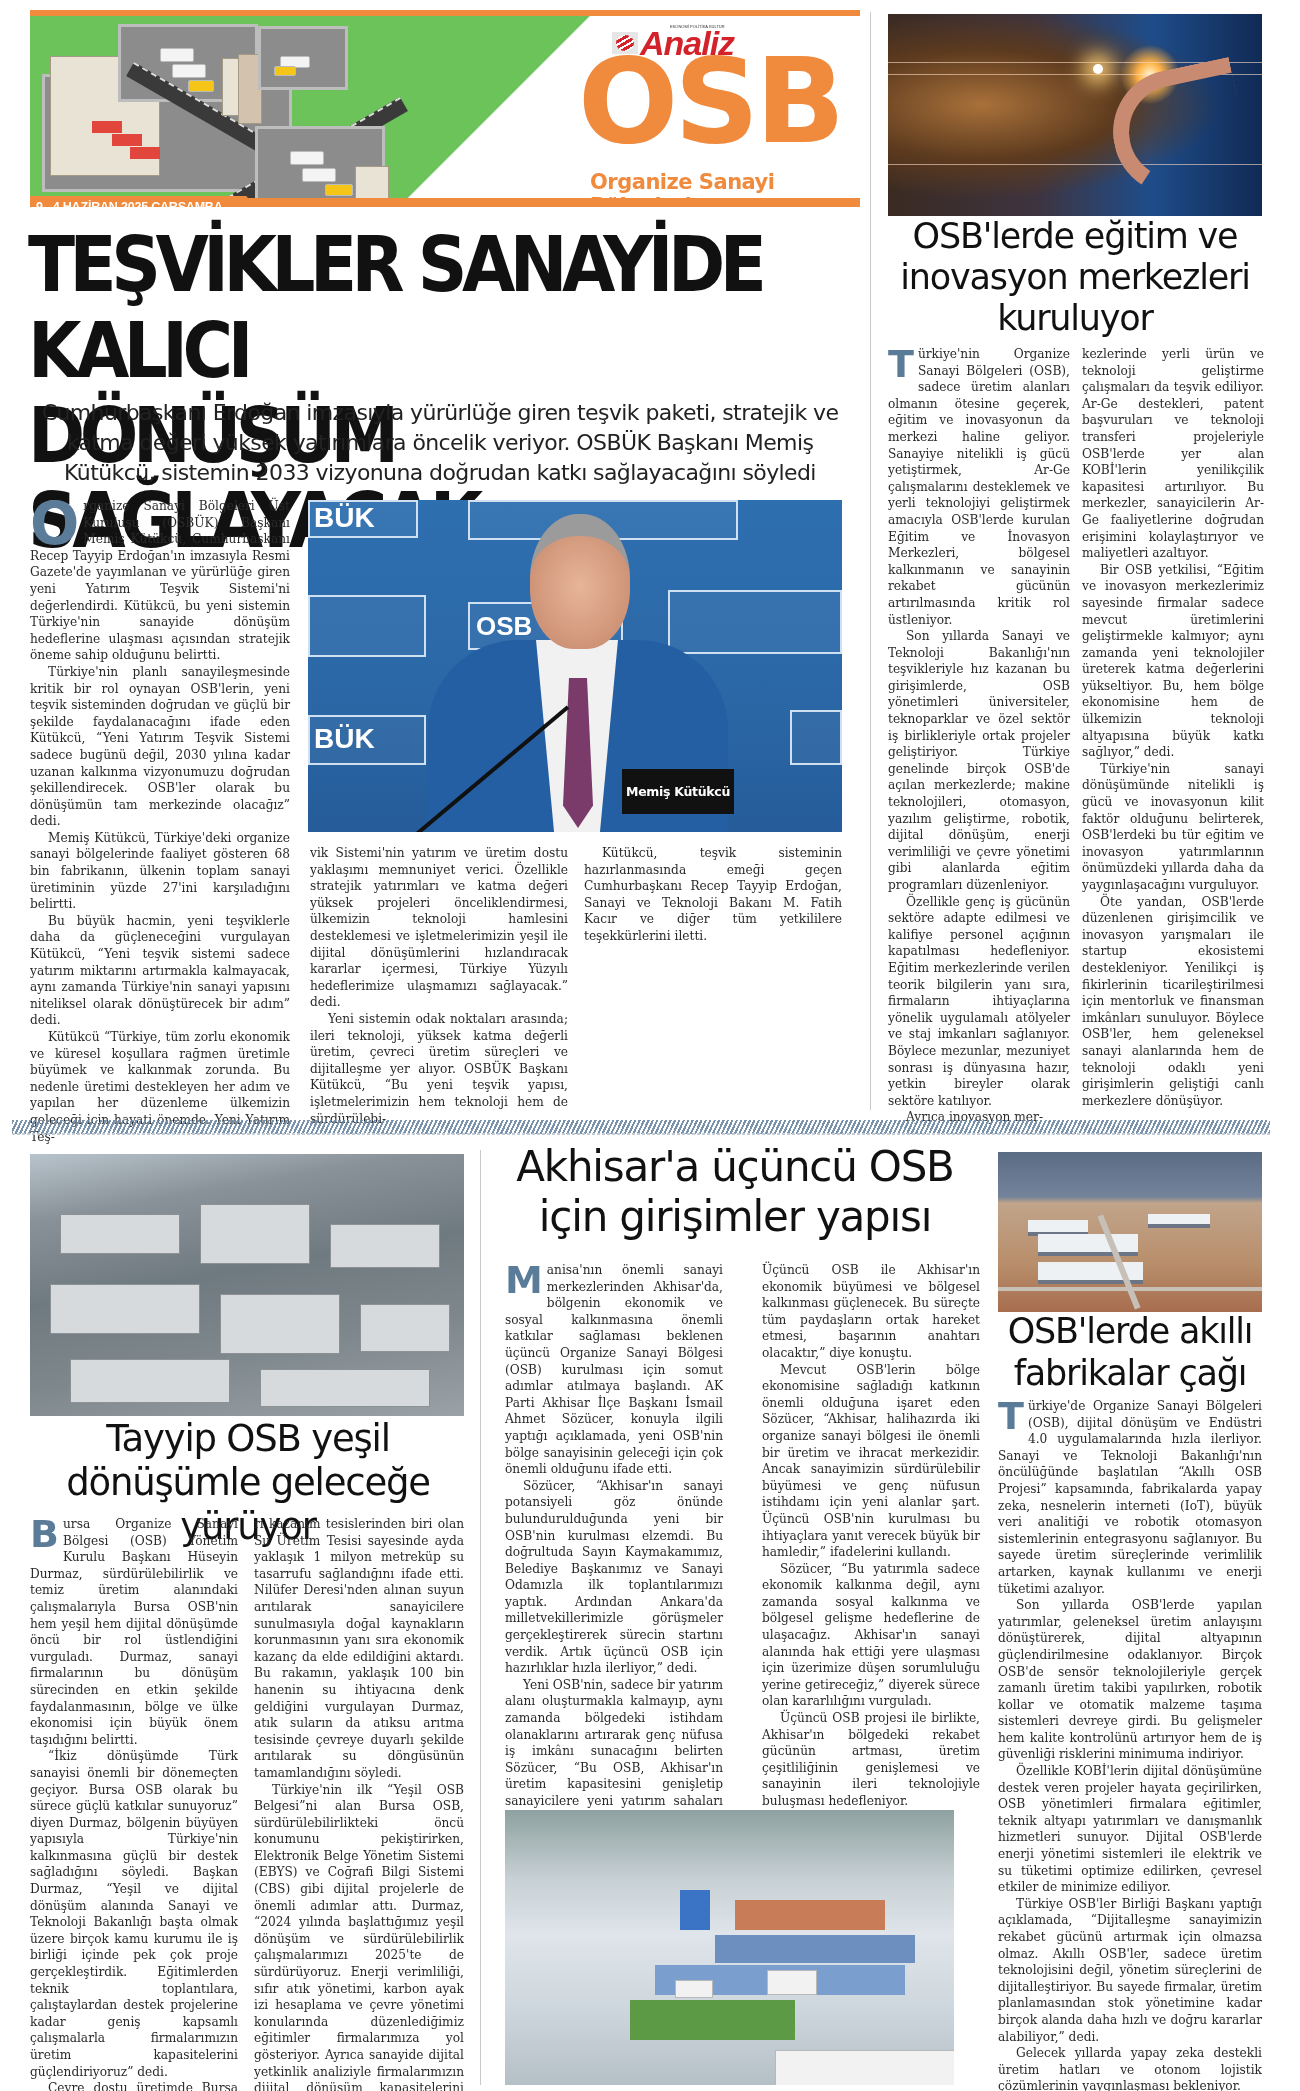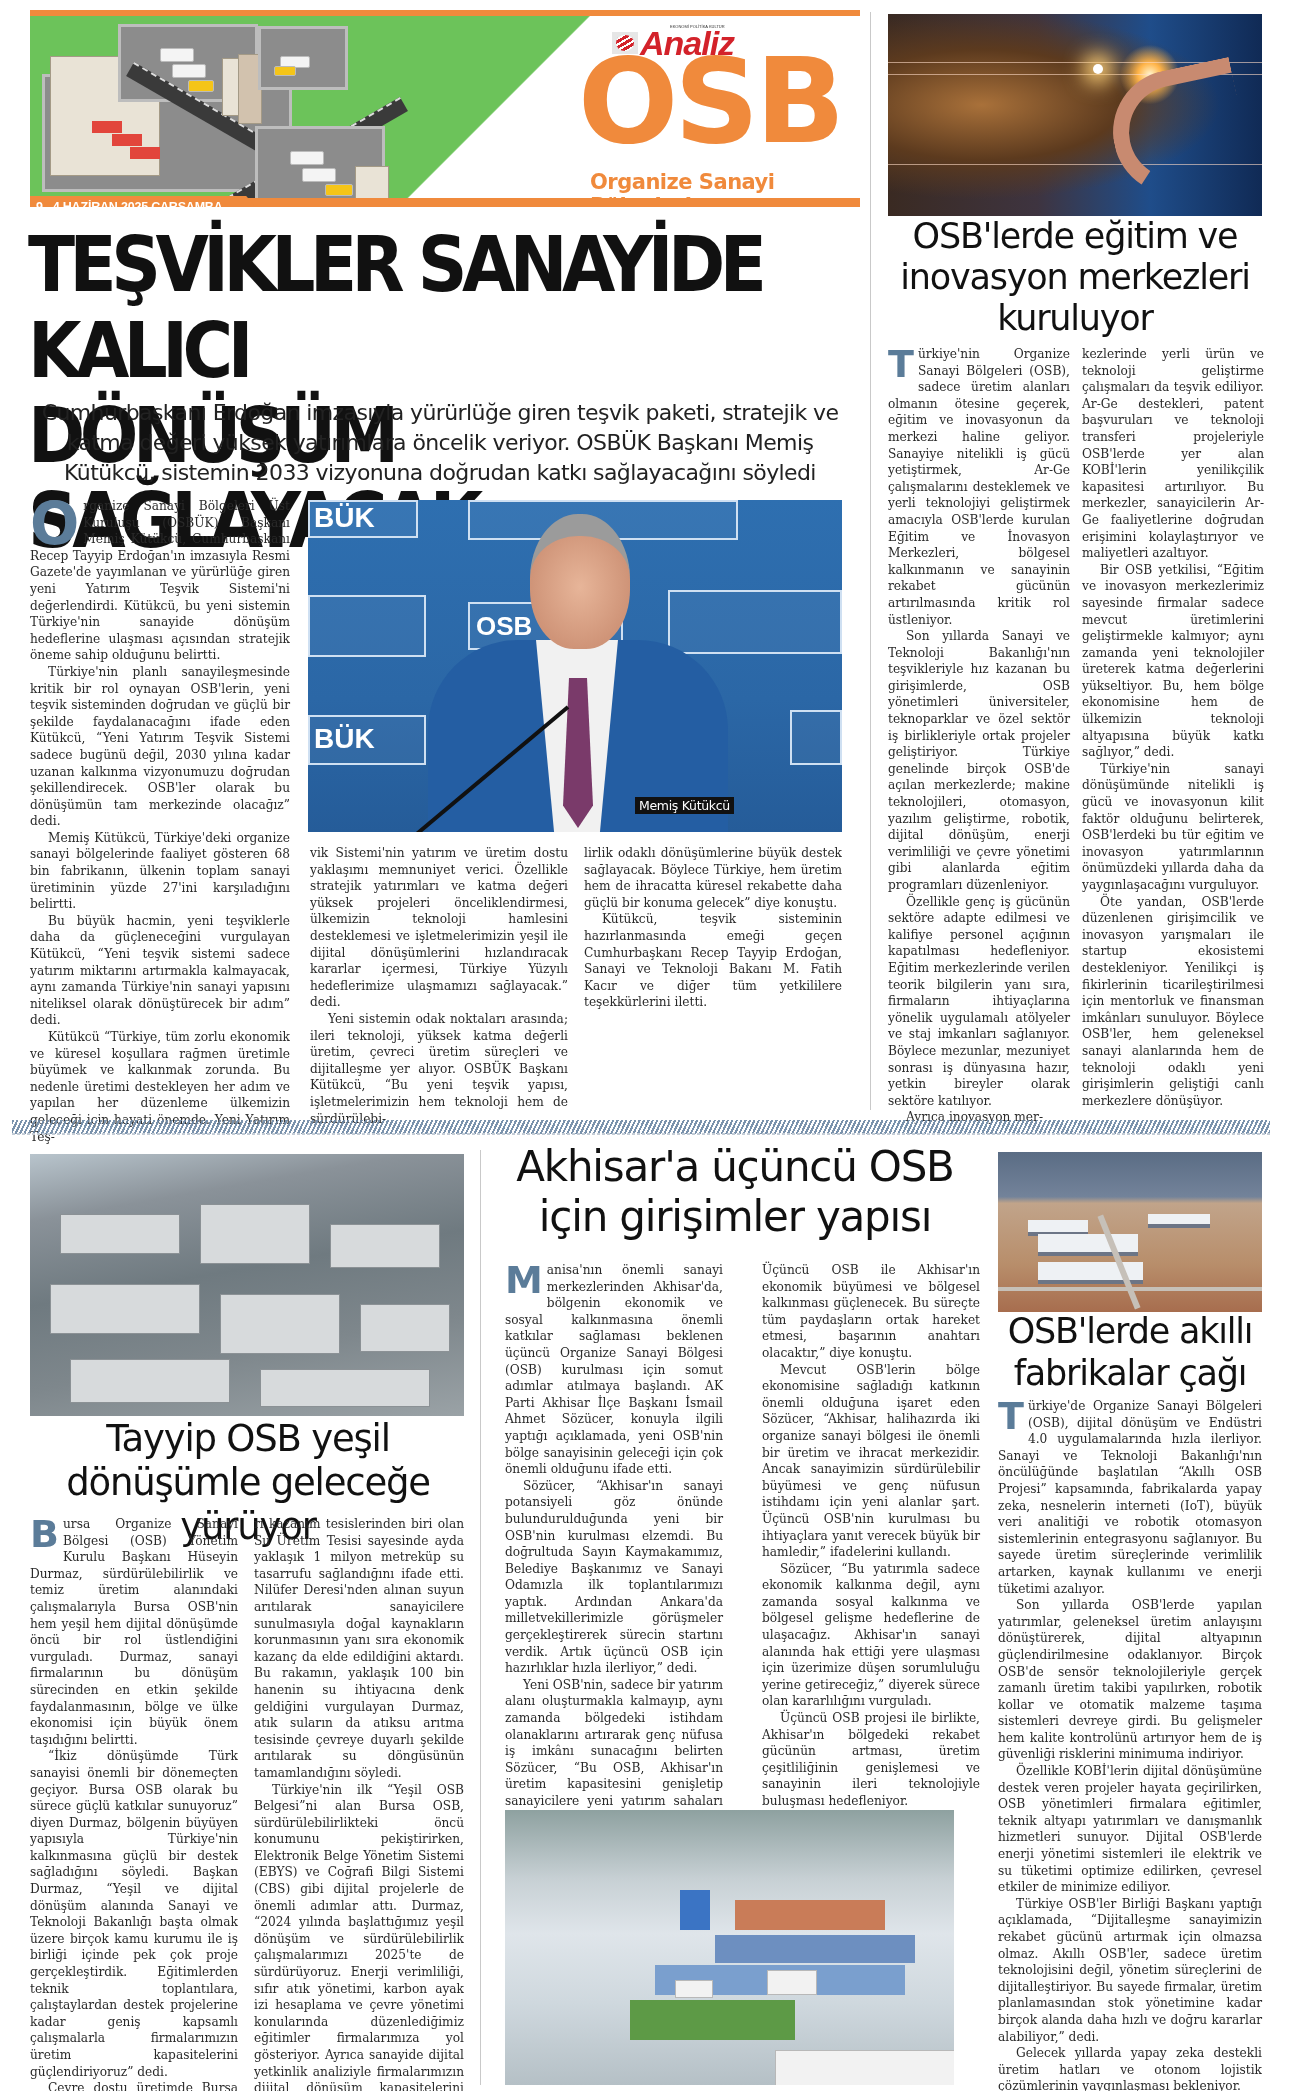--- a/index.html
+++ b/index.html
@@ -51,21 +51,21 @@
     background:radial-gradient(ellipse at 50% 45%,#e7b599 0,#cf9478 70%);border-top:22px solid #9b9b9b}
   .man-body{position:absolute;left:120px;top:140px;width:300px;height:200px;background:#245ea3;
     border-radius:90px 90px 0 0}
   .man-shirt{position:absolute;left:228px;top:140px;width:82px;height:192px;background:#f1f1f1;
     clip-path:polygon(0 0,100% 0,78% 100%,22% 100%)}
   .man-tie{position:absolute;left:255px;top:178px;width:30px;height:150px;background:#7a3a6a;
     clip-path:polygon(20% 0,80% 0,100% 85%,50% 100%,0 85%)}
   .mic{position:absolute;left:40px;top:205px;width:220px;height:4px;background:#111;transform:rotate(-40deg);
     transform-origin:right center}
   .caption{position:absolute;right:108px;bottom:18px;background:#111;color:#fff;font-family:"DejaVu Sans",sans-serif;
-    font-weight:normal;font-size:12.5px;padding:1px 4px;letter-spacing:-0.3px}
+    font-weight:bold;font-size:12.5px;padding:15px 4px;letter-spacing:-0.3px}
   .ph-bursa{left:30px;top:1154px;width:434px;height:262px;
     background:linear-gradient(170deg,#b8c4cc 0%,#8a9299 20%,#6f7a80 45%,#7e878c 70%,#9aa2a6 100%)}
   .ph-bursa .blk{position:absolute;background:#d7dadc;border:1px solid #8b9195}
   .ph-akh-top{left:998px;top:1152px;width:264px;height:160px;
     background:linear-gradient(180deg,#5a6c84 0%,#73839a 28%,#c1a48a 32%,#b88e6b 70%,#a76d4e 100%)}
   .ph-akh-top .wh{position:absolute;background:#eef1f4;border-bottom:4px solid #6c7586}
   .ph-akh-top .rd{position:absolute;background:#c6c0b8}
   .ph-akh-big{left:505px;top:1810px;width:449px;height:275px;
     background:linear-gradient(180deg,#8ea1a0 0%,#c7d0d4 25%,#dfe5ea 45%,#cfd8de 70%,#b5c0c6 100%)}
   .ph-akh-big .wh{position:absolute;background:#3b74c4}
@@ -163,21 +163,20 @@
   <div class="man-head"></div>
   <div class="mic"></div>
   <div class="caption">Memiş Kütükcü</div>
 </div>
 
 <div class="col" style="left:310px;top:845px;width:258px">
   <p class="first">vik Sistemi'nin yatırım ve üretim dostu yaklaşımı memnuniyet verici. Özellikle stratejik yatırımları ve katma değeri yüksek projeleri önceliklendirmesi, ülkemizin teknoloji hamlesini desteklemesi ve işletmelerimizin yeşil ile dijital dönüşümlerini hızlandıracak kararlar içermesi, Türkiye Yüzyılı hedeflerimize ulaşmamızı sağlayacak.” dedi.</p>
   <p>Yeni sistemin odak noktaları arasında; ileri teknoloji, yüksek katma değerli üretim, çevreci üretim süreçleri ve dijitalleşme yer alıyor. OSBÜK Başkanı Kütükcü, “Bu yeni teşvik yapısı, işletmelerimizin hem teknoloji hem de sürdürülebi-</p>
 </div>
 <div class="col" style="left:584px;top:845px;width:258px">
-  <p class="first">lirlik odaklı dönüşümlerine büyük destek sağlayacak. Böylece Türkiye, hem üretim hem de ihracatta küresel rekabette daha güçlü bir konuma gelecek” diye konuştu.</p>
   <p>Kütükcü, teşvik sisteminin hazırlanmasında emeği geçen Cumhurbaşkanı Recep Tayyip Erdoğan, Sanayi ve Teknoloji Bakanı M. Fatih Kacır ve diğer tüm yetkililere teşekkürlerini iletti.</p>
 </div>
 
 <div class="photo ph-tech">
   <div class="line" style="top:48px"></div>
   <div class="line" style="top:60px"></div>
   <div class="line" style="top:150px"></div>
   <div class="glow"></div>
   <div class="hand"></div>
 </div>

